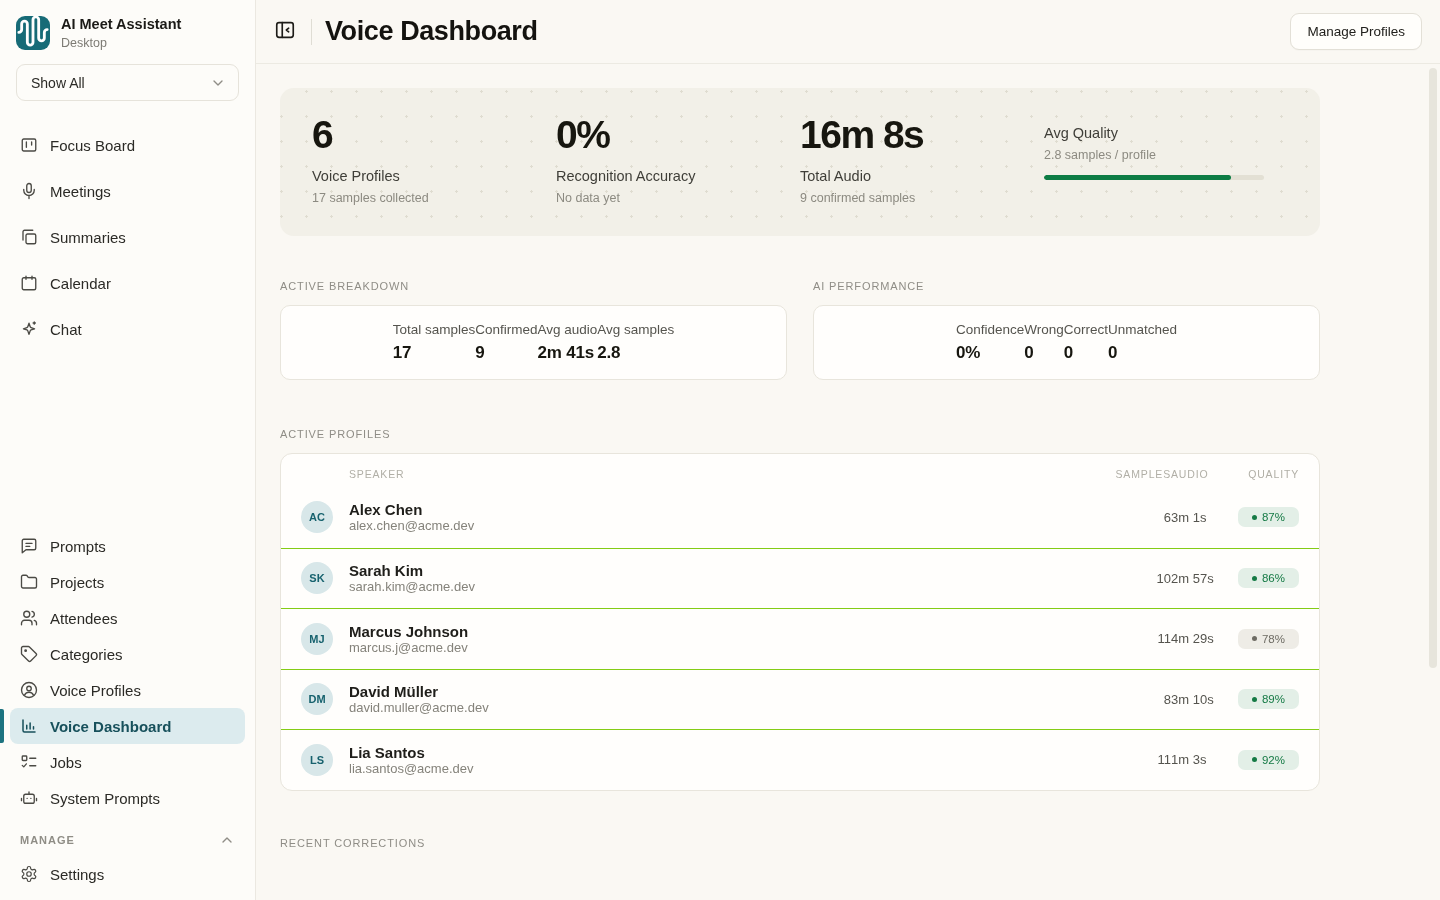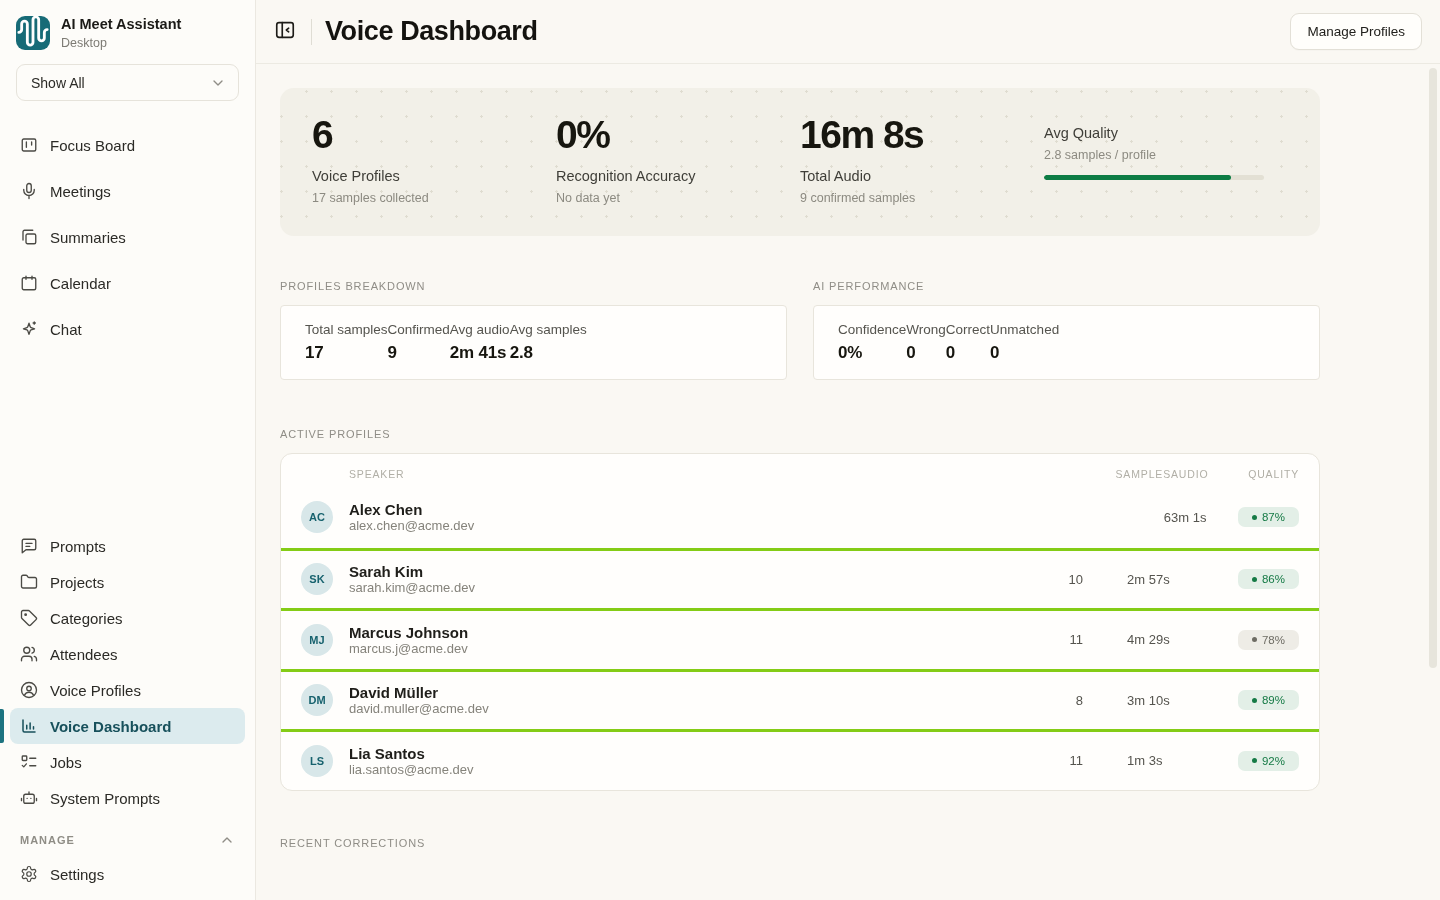--- a/index.html
+++ b/index.html
@@ -84,40 +84,40 @@
   .stat-value { font-size:39px; font-weight:700; letter-spacing:-1.5px; color:#17160f; line-height:1.1; }
   .stat-label { font-size:14.5px; color:#3f3e38; margin-top:11px; }
   .stat-sub { font-size:12.5px; color:#8c8a81; margin-top:7px; }
   .progress { width:220px; height:5px; border-radius:3px; background:#e3e0d4; margin-top:13px; overflow:hidden; }
   .progress i { display:block; height:100%; background:#0d7c44; border-radius:3px; }
 
   
   .two-col { display:grid; grid-template-columns:1fr 1fr; gap:26px; width:1040px; margin-top:44px; }
   .section-label { font-size:11px; letter-spacing:.08em; color:#8f8d86; font-weight:500; margin-bottom:13px; }
   .mini-card {
-    background:#fffefc; border:1px solid #e8e5dc; border-radius:4px;
-    padding:16px 24px; display:flex; min-height:72px;
+    background:#fffefc; border:1px solid #e8e5dc; border-radius:10px;
+    padding:16px 24px; display:flex; min-height:72px;justify-content:center;
   }
   .mini { display:flex; flex-direction:column; }
   .mini-label { font-size:13.5px; color:#55544e; }
   .mini-value { font-size:17px; font-weight:700; color:#17160f; margin-top:6px; letter-spacing:-.2px; }
 
   
   .table-section { margin-top:48px; width:1040px; }
   .table-card { background:#fffefc; border:1px solid #e8e5dc; border-radius:12px; overflow:hidden; }
   .thead {
     display:flex; align-items:center; height:33px; padding:6px 20px 0;
     font-size:10.5px; letter-spacing:.08em; color:#b1afa6;
   }
   .col-speaker { flex:1; padding-left:48px; }
   .col-samples { width:60px; text-align:right; }
   .col-audio { width:64px; }
   .col-quality { width:64px; text-align:right; }
   .prow { display:flex; align-items:center; height:60.5px; padding:0 20px; cursor:pointer; }
-  .prow + .prow { border-top:3px solid #84cc16;gap:44px; }
+  .prow + .prow { border-top:1px solid #84cc16; }
   .prow .col-speaker { display:flex; align-items:center; padding-left:0; }
   .avatar {
     width:32px; height:32px; border-radius:50%; background:#d8e7e9; color:#17626e;
     font-size:11px; font-weight:700; display:flex; align-items:center; justify-content:center; flex:none;
   }
   .person { margin-left:16px; }
   .person-name { font-size:15px; font-weight:700; color:#1f1e1a; }
   .person-email { font-size:13px; color:#85837b; margin-top:0; }
   .cell-num { font-size:13px; color:#55544e; }
   .prow .col-quality { display:flex; justify-content:flex-end; }
@@ -222,35 +222,35 @@
     <span class="icon">
           <svg viewBox="0 0 24 24" fill="none" stroke="currentColor" stroke-width="1.8" stroke-linecap="round" stroke-linejoin="round">
             <path d="M20 20H4a2 2 0 0 1-2-2V5a2 2 0 0 1 2-2h3.9a2 2 0 0 1 1.7.9l.8 1.2a2 2 0 0 0 1.7.9H20a2 2 0 0 1 2 2v10a2 2 0 0 1-2 2Z"></path>
           </svg>
         </span>
     <span>Projects</span>
   </div>
       <div class="nav-item">
     <span class="icon">
           <svg viewBox="0 0 24 24" fill="none" stroke="currentColor" stroke-width="1.8" stroke-linecap="round" stroke-linejoin="round">
-            <path d="M12.6 2.6 21.4 11.4a2 2 0 0 1 0 2.8l-7.2 7.2a2 2 0 0 1-2.8 0L2.6 12.6A2 2 0 0 1 2 11.2V4a2 2 0 0 1 2-2h7.2c.5 0 1 .2 1.4.6Z"></path>
-            <circle cx="7.5" cy="7.5" r="1"></circle>
-          </svg>
-        </span>
-    <span>Categories</span>
-  </div>
-      <div class="nav-item">
-    <span class="icon">
-          <svg viewBox="0 0 24 24" fill="none" stroke="currentColor" stroke-width="1.8" stroke-linecap="round" stroke-linejoin="round">
             <path d="M16 21v-2a4 4 0 0 0-4-4H6a4 4 0 0 0-4 4v2"></path>
             <circle cx="9" cy="7" r="4"></circle>
             <path d="M22 21v-2a4 4 0 0 0-3-3.9M16 3.1a4 4 0 0 1 0 7.8"></path>
           </svg>
         </span>
     <span>Attendees</span>
+  </div>
+      <div class="nav-item">
+    <span class="icon">
+          <svg viewBox="0 0 24 24" fill="none" stroke="currentColor" stroke-width="1.8" stroke-linecap="round" stroke-linejoin="round">
+            <path d="M12.6 2.6 21.4 11.4a2 2 0 0 1 0 2.8l-7.2 7.2a2 2 0 0 1-2.8 0L2.6 12.6A2 2 0 0 1 2 11.2V4a2 2 0 0 1 2-2h7.2c.5 0 1 .2 1.4.6Z"></path>
+            <circle cx="7.5" cy="7.5" r="1"></circle>
+          </svg>
+        </span>
+    <span>Categories</span>
   </div>
       <div class="nav-item">
     <span class="icon">
           <svg viewBox="0 0 24 24" fill="none" stroke="currentColor" stroke-width="1.8" stroke-linecap="round" stroke-linejoin="round">
             <circle cx="12" cy="12" r="10"></circle>
             <circle cx="12" cy="10" r="3"></circle>
             <path d="M6.2 18.5a6.5 6.5 0 0 1 11.6 0"></path>
           </svg>
         </span>
     <span>Voice Profiles</span>
@@ -348,21 +348,21 @@
     <div class="stat-label">Avg Quality</div>
     <div class="stat-sub">2.8 samples / profile</div>
     <div class="progress">
             <i style="width: 85%;"></i>
           </div>
   </div>
       </section>
 
     <div class="two-col">
       <div>
-        <div class="section-label">PROFILES BREAKDOWN</div>
+        <div class="section-label">ACTIVE BREAKDOWN</div>
         <div class="mini-card" id="breakdown-items">
             <div class="mini">
     <span class="mini-label">Total samples</span>
     <span class="mini-value">17</span>
   </div>
             <div class="mini">
     <span class="mini-label">Confirmed</span>
     <span class="mini-value">9</span>
   </div>
             <div class="mini">

